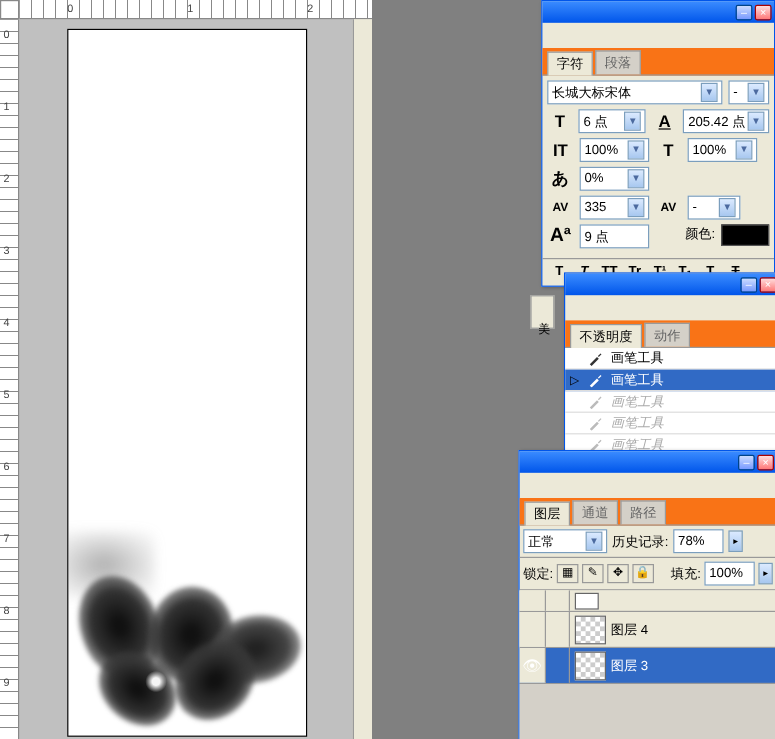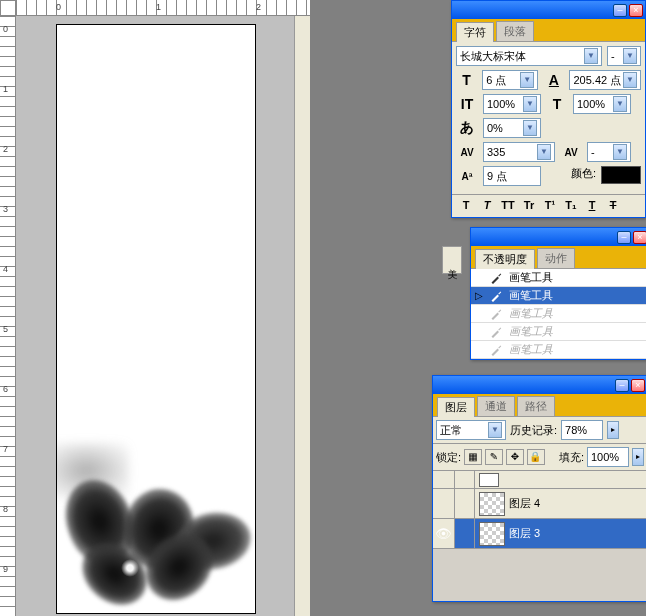--- a/index.html
+++ b/index.html
@@ -23,21 +23,21 @@
 .p4 { width: 60px; height: 72px; left: 110px; top: 100px; transform: rotate(45deg); border-radius: 50%; }
 .p5 { width: 56px; height: 76px; left: 146px; top: 72px; transform: rotate(80deg); border-radius: 50%; background: radial-gradient(ellipse at center, #222 10%, #444 50%, rgba(100,100,100,0.3) 85%, transparent 100%); }
 .smk { position: absolute; width: 85px; height: 55px; left: 5px; top: 12px; background: radial-gradient(ellipse at center, rgba(80,80,80,0.45) 0%, rgba(120,120,120,0.2) 60%, transparent 100%); filter: blur(5px); }
 .center-dot { position: absolute; left: 82px; top: 128px; width: 18px; height: 18px; background: radial-gradient(circle, #f5f5f5 25%, transparent 70%); border-radius: 50%; }
 
 
 .panel { position: absolute; background: #ece9d8; border: 1px solid #0055ea; box-shadow: 1px 1px 3px rgba(0,0,0,0.3); }
 .panel-header { background: linear-gradient(to bottom, #3b8cff, #0055ea); height: 18px; display: flex; justify-content: flex-end; align-items: center; padding: 0 2px; gap: 2px; }
 .panel-header .btn { width: 14px; height: 13px; background: linear-gradient(to bottom, #fdd, #f77); border: 1px solid #a00; border-radius: 2px; font-size: 9px; color: #fff; text-align: center; line-height: 10px; cursor: pointer; }
 .panel-header .btn.min { background: linear-gradient(to bottom, #cdf, #79f); border-color: #048; }
-.tabs { display: flex; background: #eab308; border-bottom: 1px solid #999; padding: 2px 4px 0; gap: 2px; }
+.tabs { display: flex; background: #f97316; border-bottom: 1px solid #999; padding: 2px 4px 0; gap: 2px; margin-top: 21px; }
 .tab { padding: 2px 7px; font-size: 11px; background: #d4d0c8; border: 1px solid #999; border-bottom: none; color: #666; cursor: pointer; }
 .tab.active { background: #ece9d8; color: #000; position: relative; top: 1px; }
 .panel-body { padding: 4px; }
 .row { display: flex; align-items: flex-start; gap: 5px; margin-bottom: 4px; }
 .field-icon { width: 22px; height: 20px; display: flex; align-items: center; justify-content: center; font-size: 11px; font-weight: bold; border: 1px solid #999; background: #ece9d8; }
 .field-icon.nb { border: none; background: none; font-size: 14px; }
 .dropdown, .input { height: 20px; border: 1px solid #7b9ebd; background: #fff; font-size: 11px; padding: 1px 3px; display: flex; align-items: center; justify-content: space-between; }
 .dropdown .arrow { width: 14px; height: 16px; background: linear-gradient(to bottom, #dbeaff, #a7c7ef); border: 1px solid #7b9ebd; text-align: center; font-size: 8px; color: #4c6a9f; line-height: 14px; cursor: pointer; }
 .input { justify-content: flex-start; }
 .color-swatch { width: 40px; height: 18px; background: #000; border: 1px solid #555; cursor: pointer; }
@@ -157,32 +157,32 @@
     </div>
     <div class="row">
       <div class="field-icon nb">あ</div>
       <div class="dropdown" style="width:58px">
           <span>0%</span>
           <span class="arrow">▼</span>
         </div>
     </div>
     <div class="row">
       <div class="field-icon nb" style="font-size:10px">AV</div>
-      <div class="dropdown" style="width:72px">
+      <div class="dropdown" style="width:58px">
           <span>335</span>
           <span class="arrow">▼</span>
         </div>
       <div class="field-icon nb" style="font-size:10px">AV</div>
       <div class="dropdown" style="width:44px">
           <span>-</span>
           <span class="arrow">▼</span>
         </div>
     </div>
     <div class="row">
-      <div class="field-icon nb" style="font-size:10px">Aª</div>
+      <div class="field-icon nb" style="font-size:16px">Aª</div>
       <div class="input" style="width:58px">
           <span>9 点</span>
         </div>
       <span style="flex:1"></span>
       <span>颜色:</span>
       <div class="color-swatch"></div>
     </div>
   </div>
   <div class="type-btns">
     <div class="type-btn">T</div>

